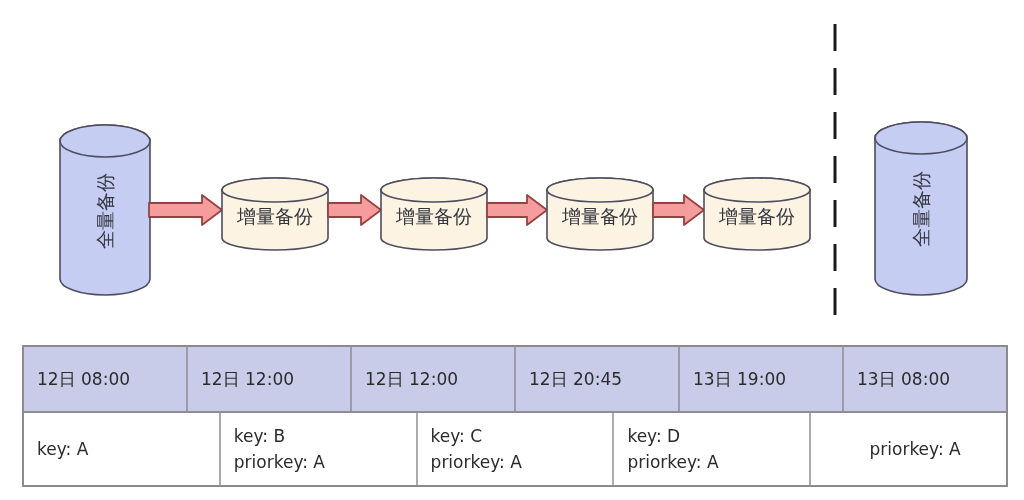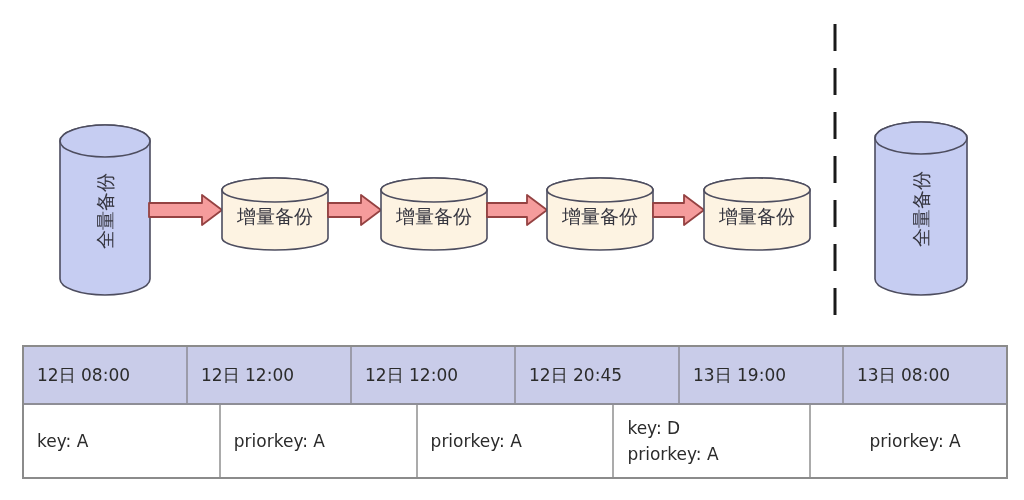--- a/index.html
+++ b/index.html
@@ -27,21 +27,21 @@
   .trow.thead { border-bottom:2px solid #8e8e96; }
   .tcell {
     flex:1 1 0;
     padding-left:13px;
     color:#2b2b2b;
     font-size:17px;
     display:flex;
     overflow:hidden;
   }
   .tcell.th {
-    height:56px;
+    height:64px;
     background:#c9cce9;
     align-items:center;
     border-right:2px solid #9b9baa;
   }
   .tcell.td {
     height:72px;
     background:#ffffff;
     flex-direction:column;
     justify-content:center;
     border-right:2px solid #ababab;
@@ -124,23 +124,25 @@
       <div class="tcell th">
           <span>13日 08:00</span>
         </div>
     </div>
     <div class="trow tbody">
       <div class="tcell td">
         <div class="cell-line">key: A</div>
 
       </div>
       <div class="tcell td">
+        <div class="cell-line">key: B</div>
         <div class="cell-line">priorkey: A</div>
       </div>
       <div class="tcell td">
+        <div class="cell-line">key: C</div>
         <div class="cell-line">priorkey: A</div>
       </div>
       <div class="tcell td">
         <div class="cell-line">key: D</div>
         <div class="cell-line">priorkey: A</div>
       </div>
       <div class="tcell td">
         <div class="cell-line">priorkey: A</div>
       </div>
     </div>

